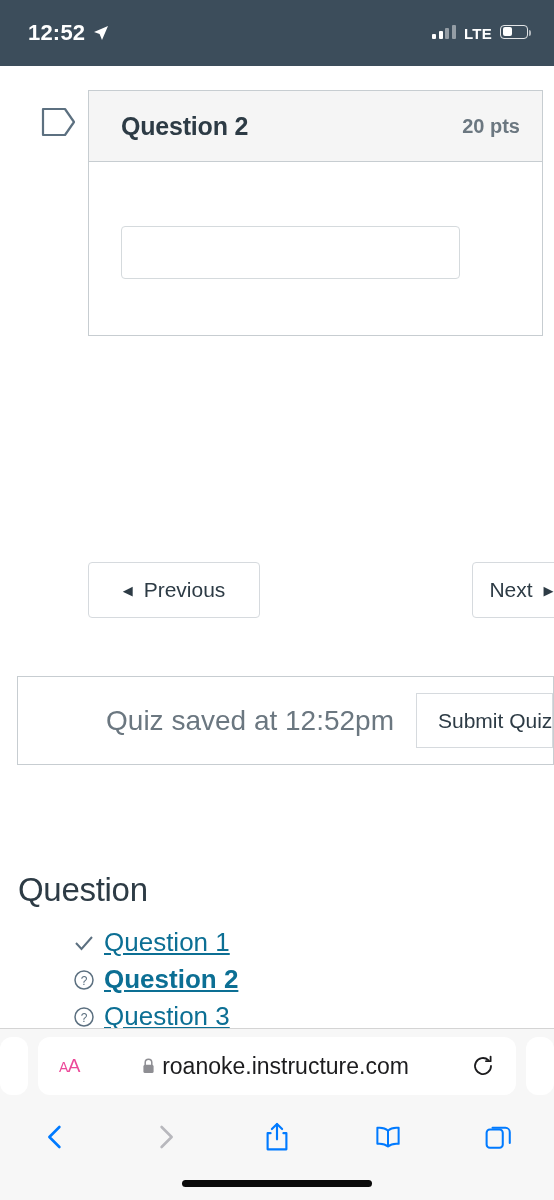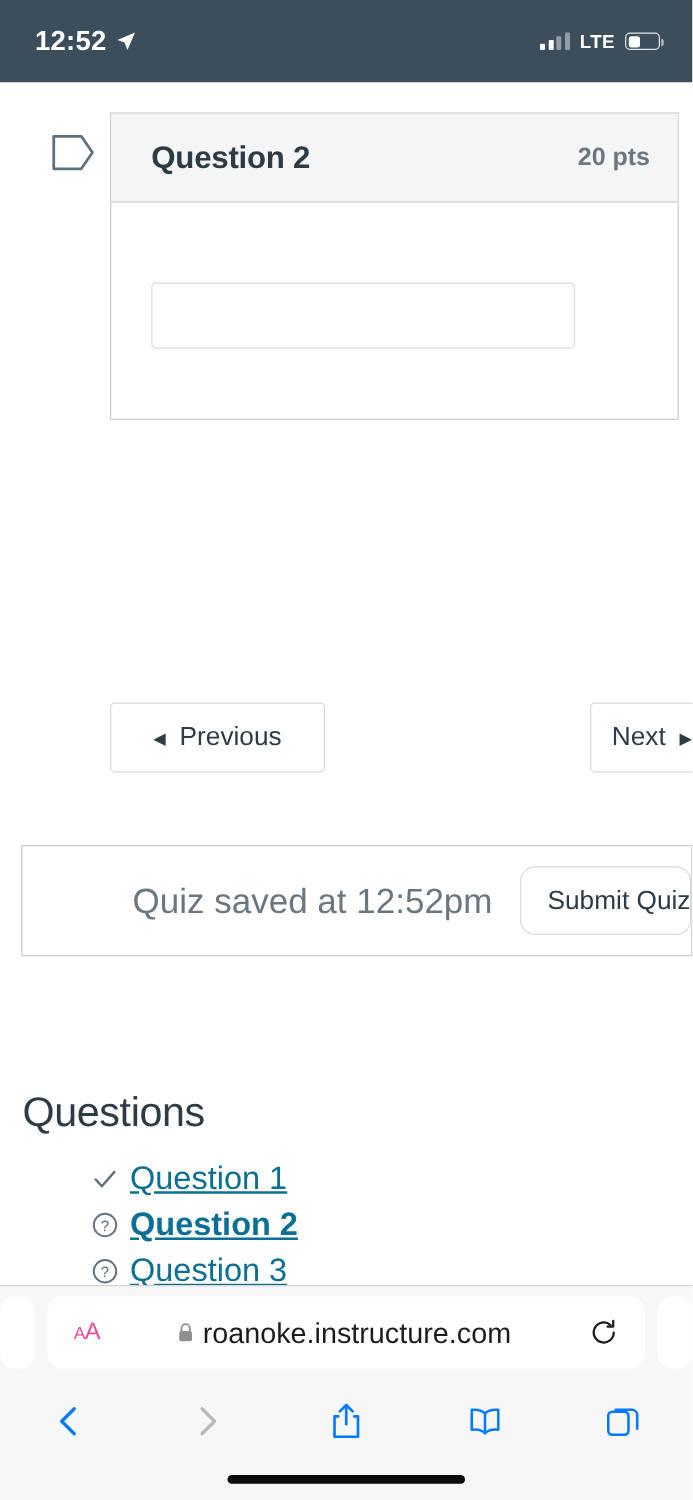--- a/index.html
+++ b/index.html
@@ -14,21 +14,21 @@
   
   #status-bar {
     position: absolute; left: 0; top: 0; width: 554px; height: 66px;
     background: #3c4d5b; color: #ffffff;
     display: flex; align-items: center; justify-content: space-between;
     padding: 0 26px 0 28px;
   }
   #status-left { display: flex; align-items: center; gap: 8px; }
   .clock { font-size: 22px; font-weight: 700; letter-spacing: .2px; }
   .loc-arrow { display: inline-block; width: 16px; height: 16px; }
-  #status-right { display: flex; align-items: center; gap: 8px; }
+  #status-right { display: flex; align-items: flex-start; gap: 8px; }
   .bars { display: flex; align-items: flex-end; gap: 2.5px; height: 14px; }
   .bars i { display: block; width: 4px; background: #ffffff; border-radius: 1px; }
   .bars i.b1 { height: 5px; }
   .bars i.b2 { height: 8px; }
   .bars i.b3 { height: 11px; opacity: .45; }
   .bars i.b4 { height: 14px; opacity: .45; }
   .lte { font-size: 15px; font-weight: 600; letter-spacing: .3px; }
   .battery { position: relative; width: 28px; height: 14px;
     border: 1.6px solid rgba(255,255,255,.85); border-radius: 4px; }
   .battery .fill { position: absolute; left: 1.5px; top: 1.5px; bottom: 1.5px;
@@ -64,21 +64,21 @@
     cursor: pointer; }
   #prev-btn { left: 88px; top: 496px; width: 172px; }
   #next-btn { left: 472px; top: 496px; width: 99px; }
   .tri { font-size: 13px; line-height: 1; color: #2d3b45; }
 
   
   #submit-bar { position: absolute; left: 17px; top: 610px; width: 537px; height: 89px;
     border: 1px solid #c7cdd1; background: #ffffff;
     display: flex; align-items: center; justify-content: flex-end; padding-right: 0; }
   #quiz-saved { font-size: 28px; color: #6b7780; margin-right: 22px; }
-  #submit-btn { height: 55px; width: 137px; border: 1px solid #d6dade; border-radius: 12px;
+  #submit-btn { height: 55px; width: 137px; border: 1px solid #d6dade; border-radius: 0;
     background: #ffffff; color: #2d3b45; font-family: "Liberation Sans", sans-serif;
     font-size: 21px; display: flex; align-items: center; padding-left: 21px;
     white-space: nowrap; overflow: hidden; cursor: pointer; }
 
   
   #questions-section { position: absolute; left: 18px; top: 805px; width: 420px; }
   #questions-heading { font-size: 33px; font-weight: 400; color: #2d3b45; letter-spacing: -.3px; }
   #questions-list { list-style: none; margin-top: 15px; }
   #questions-list li { display: flex; align-items: center; gap: 9px; height: 37px; padding-left: 55px; }
   .q-status { width: 22px; height: 22px; flex: 0 0 22px; display: flex; align-items: center; justify-content: center; }
@@ -163,21 +163,21 @@
     </div>
 
     <div id="submit-bar">
       <span id="quiz-saved">Quiz saved at 12:52pm</span>
       <div id="submit-btn">
         <span>Submit Quiz</span>
       </div>
     </div>
 
     <div id="questions-section">
-      <div id="questions-heading">Questions</div>
+      <div id="questions-heading">Question</div>
       <ul id="questions-list">
         <li>
           <span class="q-status">
             <svg viewBox="0 0 22 22" width="22" height="22">
                 <path d="M3 11l5.5 6L19 5" fill="none" stroke="#5c7080" stroke-width="2"></path>
               </svg>
           </span>
           <span class="q-link">Question 1</span>
         </li>
         <li>

